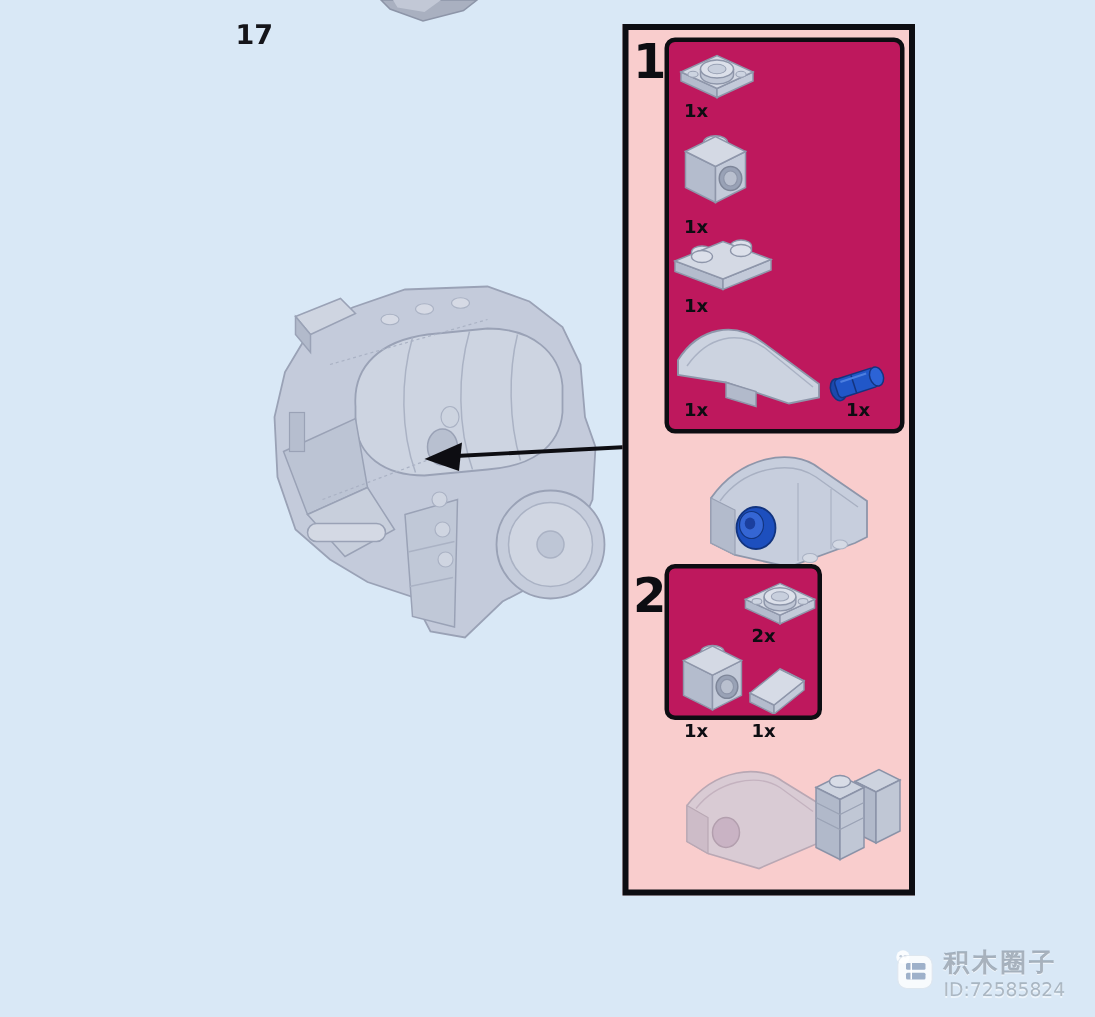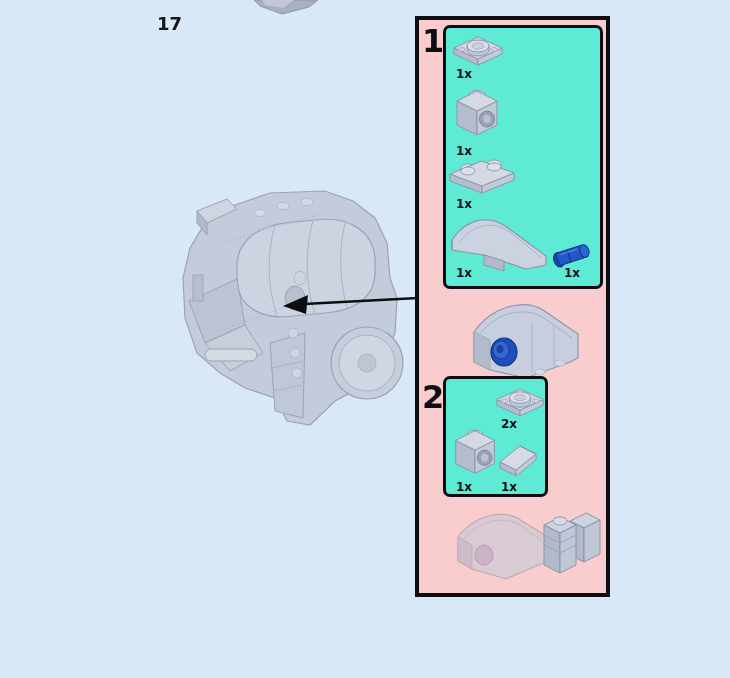--- a/index.html
+++ b/index.html
@@ -17,26 +17,26 @@
   .panel{
     left:415px; top:16px; width:195px; height:581px;
     background:#f9cdcd; border:4px solid #0d0d12; box-sizing:border-box;
   }
   .panel-step-num{
     font-size:32px; font-weight:bold; color:#0d0d12; line-height:1;
   }
   .num1{left:3px; top:5px;}
   .num2{left:3px; top:361px;}
   .parts-box{
-    background:#5eead4; border:3px solid #0d0d12; border-radius:7px;
+    background:#be185d; border:3px solid #0d0d12; border-radius:7px;
     box-sizing:border-box;
     padding-left:16px;
   }
   .box1{left:24px; top:5px; width:160px; height:264px;}
-  .box2{left:24px; top:356px; width:105px; height:121px;}
+  .box2{left:24px; top:356px; width:105px; height:104px;}
   .qty{
     position:absolute; font-size:12px; font-weight:bold; color:#0d0d12;
     letter-spacing:0px;
   }
   
   .watermark{
     left:596px; top:633px; display:flex; align-items:flex-start; gap:6px;
   }
   .wm-text-col{display:flex; flex-direction:column; line-height:1.1;}
   .wm-name{
@@ -232,14 +232,29 @@
       <polygon points="132,25 148,17 148,51 132,59" fill="#c0c7d5" stroke="#8b93a8" stroke-width="1"></polygon>
       <polygon points="92,22 108,14 124,22 108,30" fill="#cdd3df" stroke="#8b93a8" stroke-width="1"></polygon>
       <polygon points="92,22 92,62 108,70 108,30" fill="#b1b9ca" stroke="#8b93a8" stroke-width="1"></polygon>
       <polygon points="108,30 124,22 124,62 108,70" fill="#c0c7d5" stroke="#8b93a8" stroke-width="1"></polygon>
       <ellipse cx="108" cy="18" rx="7" ry="4" fill="#d8dce6" stroke="#8b93a8" stroke-width="0.9"></ellipse>
       <polyline points="92,42 108,50 124,42" fill="none" stroke="#9aa2b5" stroke-width="0.9"></polyline>
       <polyline points="92,32 108,40 124,32" fill="none" stroke="#9aa2b5" stroke-width="0.9"></polyline>
     </svg>
   </div>
 
+  <div class="abs watermark">
+    <svg width="27" height="27" viewBox="0 0 27 27">
+      <circle cx="6" cy="5" r="4.5" fill="#ffffff" opacity="0.85"></circle>
+      <circle cx="4.5" cy="4.5" r="0.9" fill="#c0ccda"></circle>
+      <circle cx="7.5" cy="4.5" r="0.9" fill="#c0ccda"></circle>
+      <rect x="2.5" y="4" width="23" height="22" rx="6" fill="#ffffff" opacity="0.8" stroke="#dfe6ee" stroke-width="0.8"></rect>
+      <rect x="8" y="9" width="13" height="4.5" rx="1" fill="#93a9c4" opacity="0.9"></rect>
+      <rect x="8" y="15.5" width="13" height="4.5" rx="1" fill="#93a9c4" opacity="0.9"></rect>
+      <line x1="11.5" y1="9" x2="11.5" y2="20" stroke="#ffffff" stroke-width="1"></line>
+    </svg>
+    <div class="wm-text-col">
+      <span class="wm-name">积木圈子</span>
+      <span class="wm-id">ID:72585824</span>
+    </div>
+  </div>
 
 </div>
 
 </body></html>

